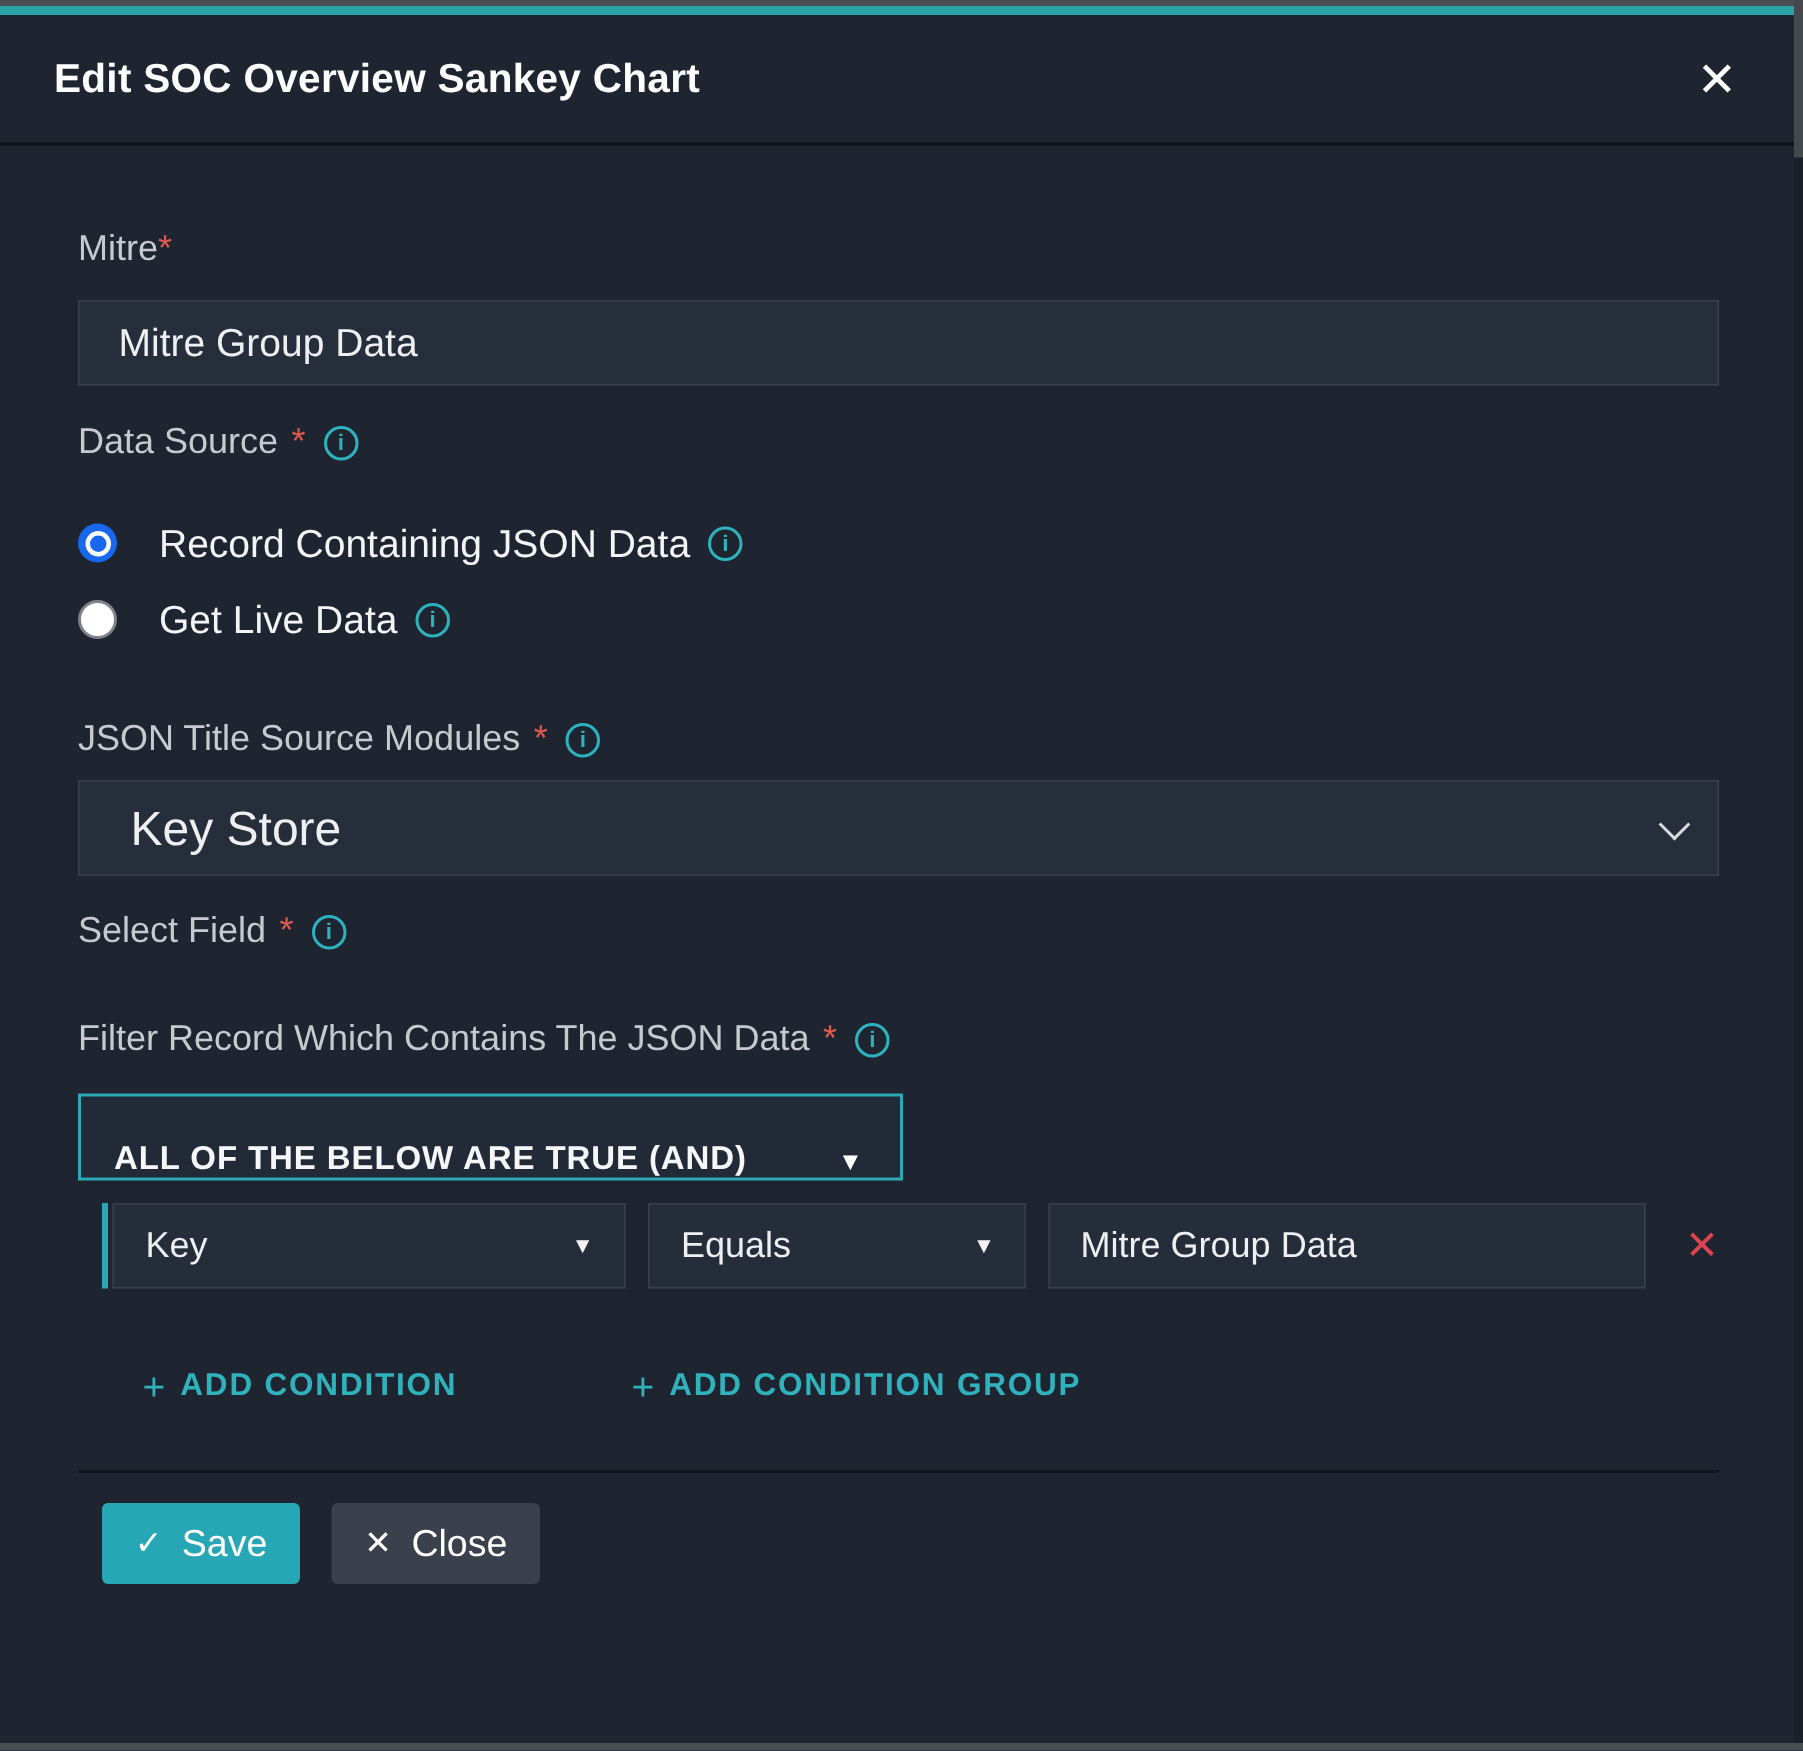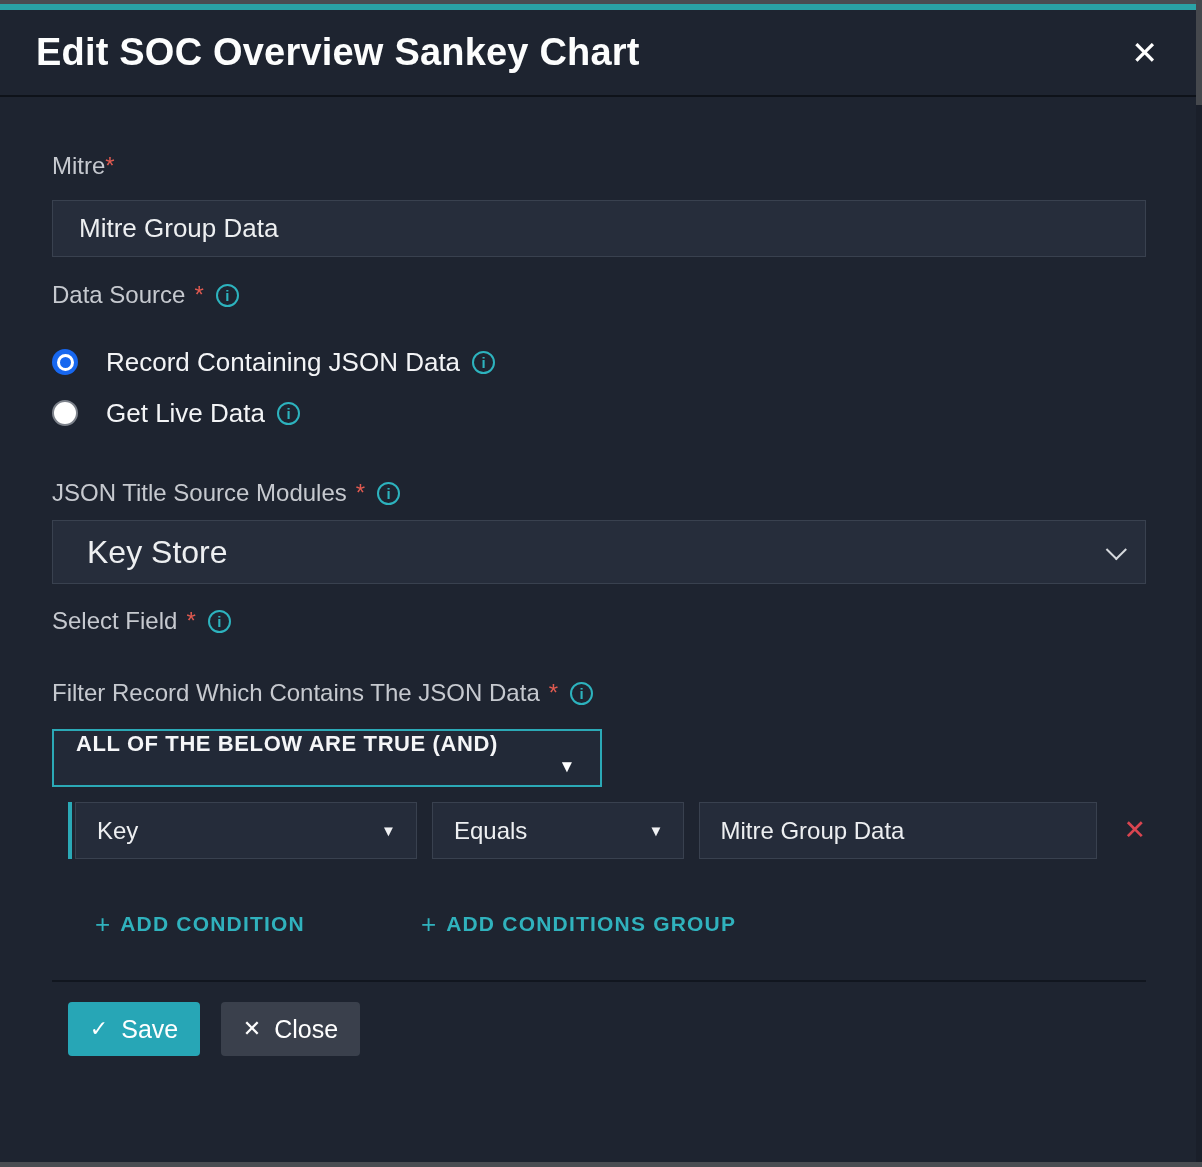--- a/index.html
+++ b/index.html
@@ -33,21 +33,21 @@
   }
 
   
   .modal-header {
     height: 87px; flex: none;
     display: flex; align-items: center;
     padding: 0 30px 0 36px;
     border-bottom: 2px solid #0e1219;
   }
   .modal-title {
-    color: #fcfdfd; font-size: 38px; font-weight: 700; letter-spacing: 0.2px;
+    color: #fcfdfd; font-size: 27px; font-weight: 700; letter-spacing: 0.2px;
   }
   .header-close {
     margin-left: auto;
     color: #ffffff; font-size: 32px; font-weight: 700;
     cursor: pointer; line-height: 1;
     padding: 4px 8px;
   }
 
   
   .modal-body { flex: 1; padding: 0 50px 0 52px; }
@@ -124,25 +124,24 @@
   }
   .radio-outer.unselected { background: #ffffff; border: 2px solid #7d828b; }
   .radio-label { color: #f3f4f6; font-size: 26px; }
 
   
   .and-select {
     margin-top: 22px;
     width: 550px; height: 58px;
     background: #222937;
     border: 2px solid #2ba9b6;
-    display: flex; align-items: flex-start;
+    display: flex; align-items: flex-end;
     padding: 0 24px 0 22px;
     color: #f5f6f8; font-size: 22px; font-weight: 700; letter-spacing: 0.6px;
     cursor: pointer;
-    flex-direction: column;
   }
   .caret { margin-left: auto; color: #ffffff; font-size: 17px; flex: none; }
 
   .condition-row {
     margin-top: 15px; margin-left: 16px;
     height: 57px;
     display: flex; align-items: stretch;
   }
   .cond-accent { width: 4px; background: #2ba9b6; flex: none; margin-right: 3px; }
   .cond-select {
@@ -283,21 +282,21 @@
         <span class="cond-remove">✕</span>
       </div>
 
       <div class="add-links">
         <span class="add-link">
           <span class="plus">+</span>
           <span>ADD CONDITION</span>
         </span>
         <span class="add-link">
           <span class="plus">+</span>
-          <span>ADD CONDITIONS GROUP</span>
+          <span>ADD CONDITION GROUP</span>
         </span>
       </div>
 
       <div class="footer-divider"></div>
 
       <div class="modal-footer">
         <button class="btn btn-save">
           <span class="btn-icon">✓</span>
           <span>Save</span>
         </button>

